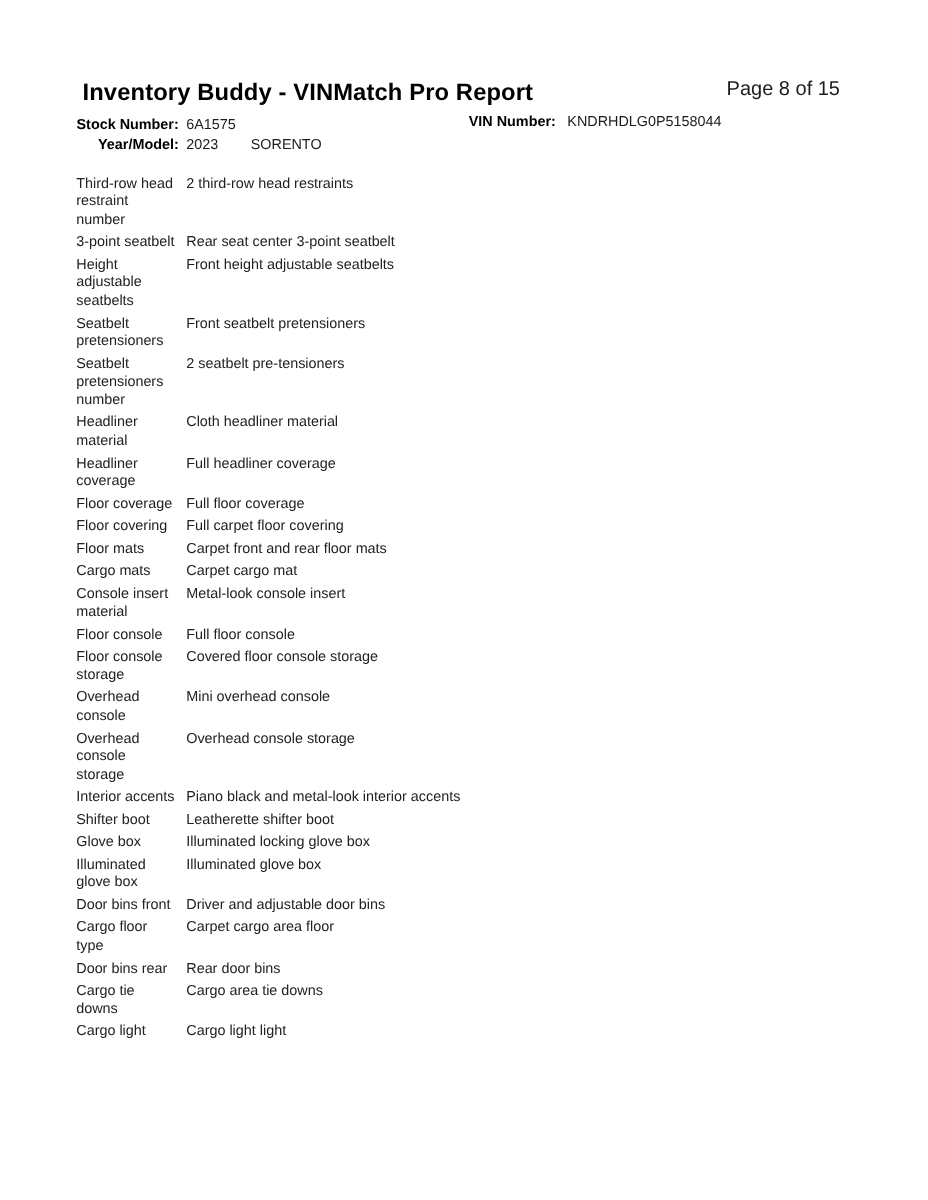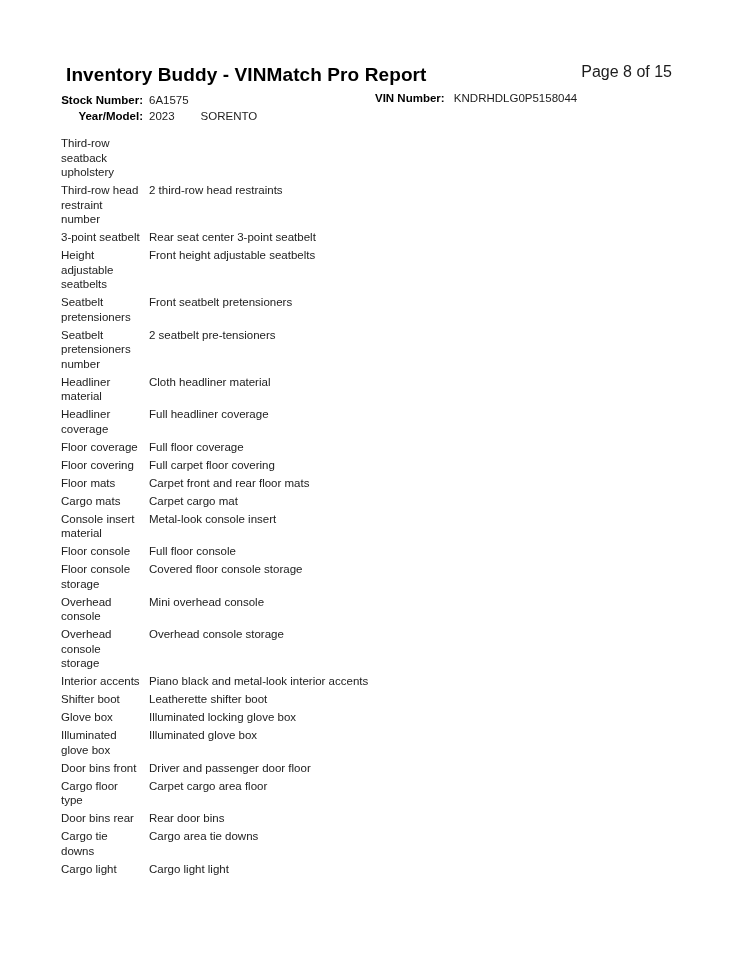--- a/index.html
+++ b/index.html
@@ -121,23 +121,20 @@
       <div class="meta-row">
         <span class="meta-label">Year/Model:</span>
         <span class="meta-value">2023</span>
         <span class="meta-value model-value">SORENTO</span>
       </div>
     </div>
   </header>
 
   <main class="spec-table" id="spec-table">
   <div class="spec-row">
-    <div class="spec-label">Third-row
-seatback
-upholstery</div>
   </div>
 
   <div class="spec-row">
     <div class="spec-label">Third-row head
 restraint
 number</div>
     <div class="spec-value">2 third-row head restraints</div>
   </div>
 
   <div class="spec-row">
@@ -243,21 +240,21 @@
   </div>
 
   <div class="spec-row">
     <div class="spec-label">Illuminated
 glove box</div>
     <div class="spec-value">Illuminated glove box</div>
   </div>
 
   <div class="spec-row">
     <div class="spec-label">Door bins front</div>
-    <div class="spec-value">Driver and passenger door floor</div>
+    <div class="spec-value">Driver and adjustable door bins</div>
   </div>
 
   <div class="spec-row">
     <div class="spec-label">Cargo floor
 type</div>
     <div class="spec-value">Carpet cargo area floor</div>
   </div>
 
   <div class="spec-row">
     <div class="spec-label">Door bins rear</div>

